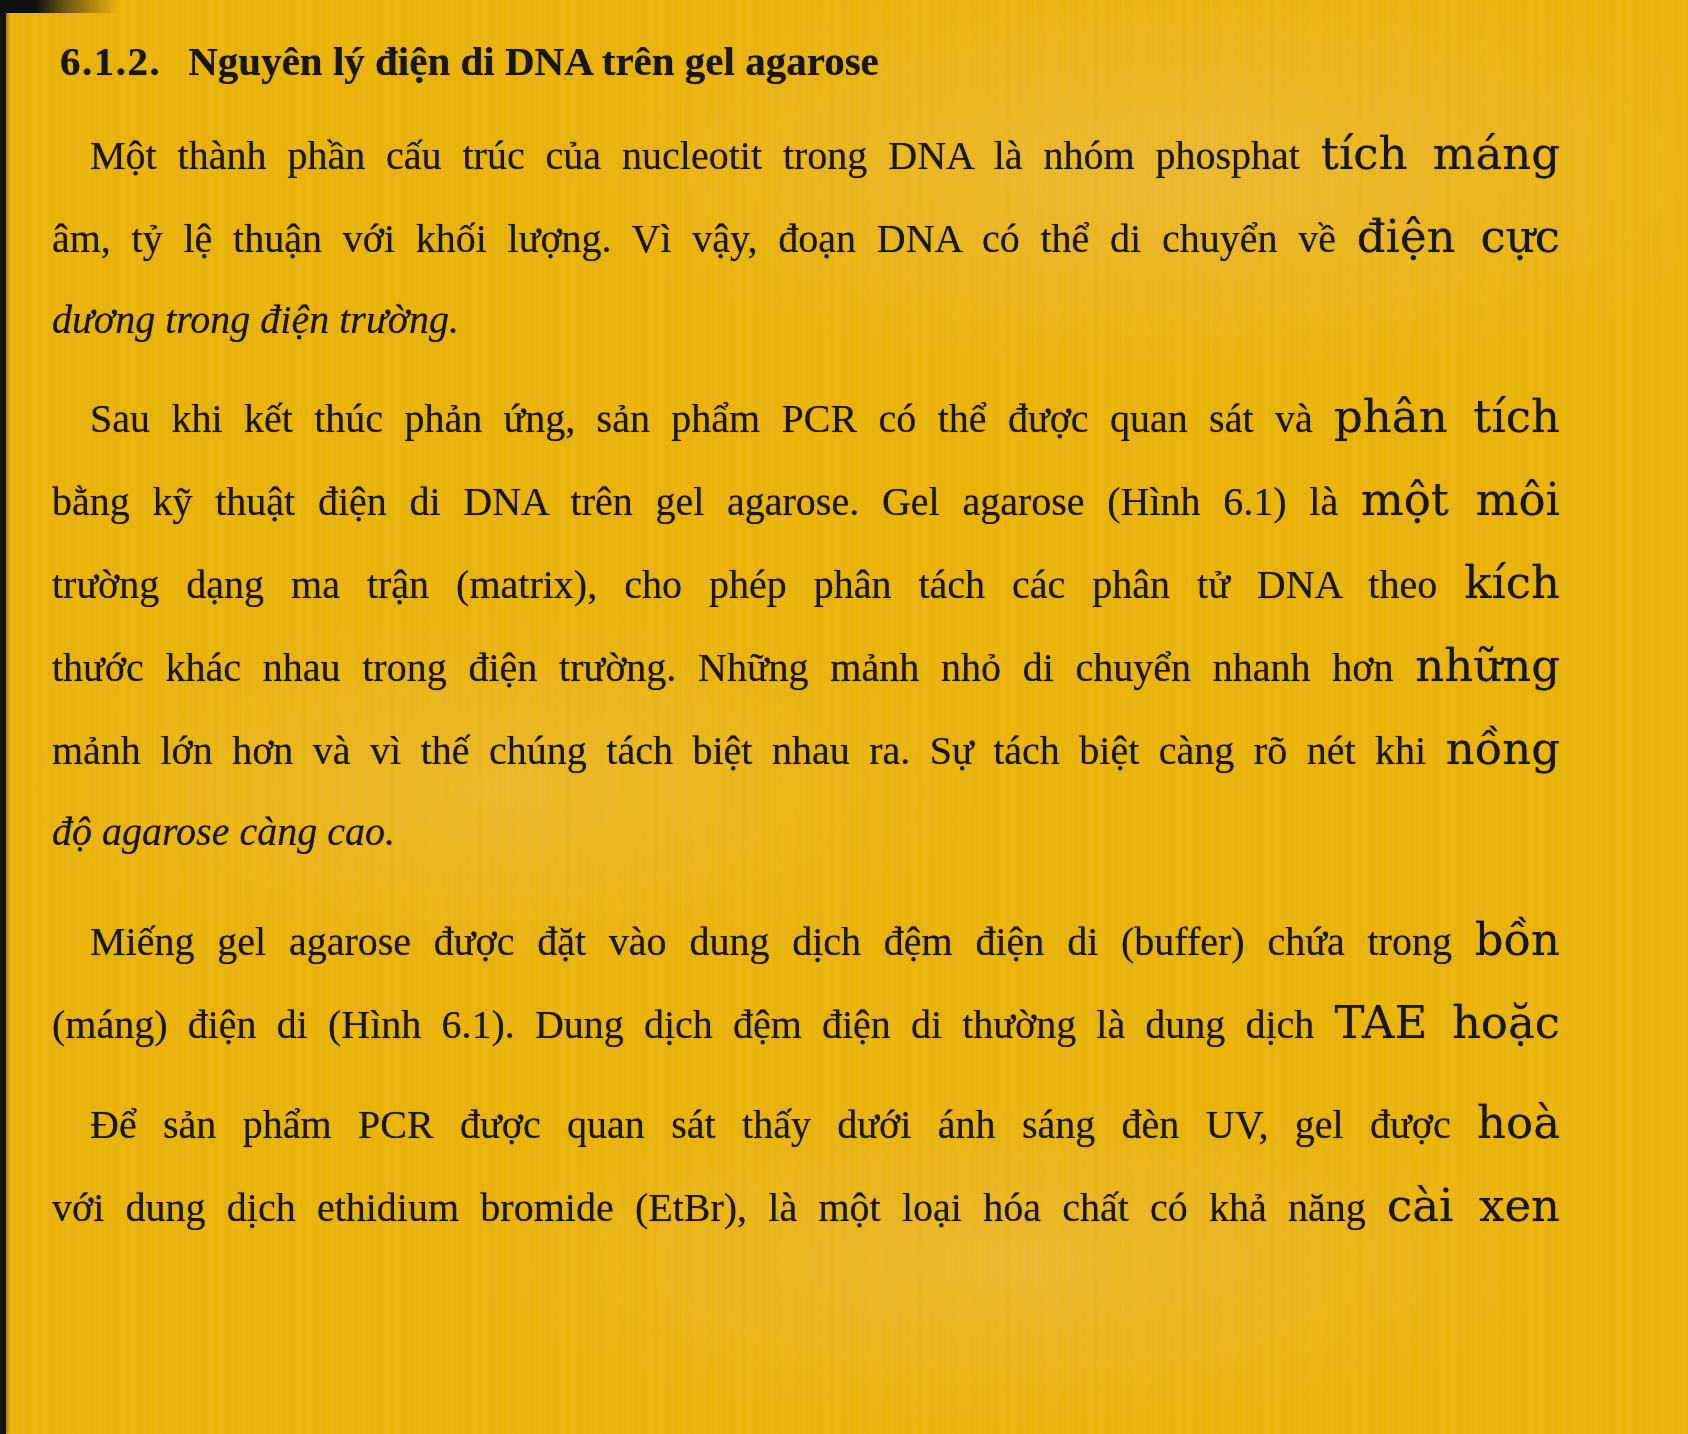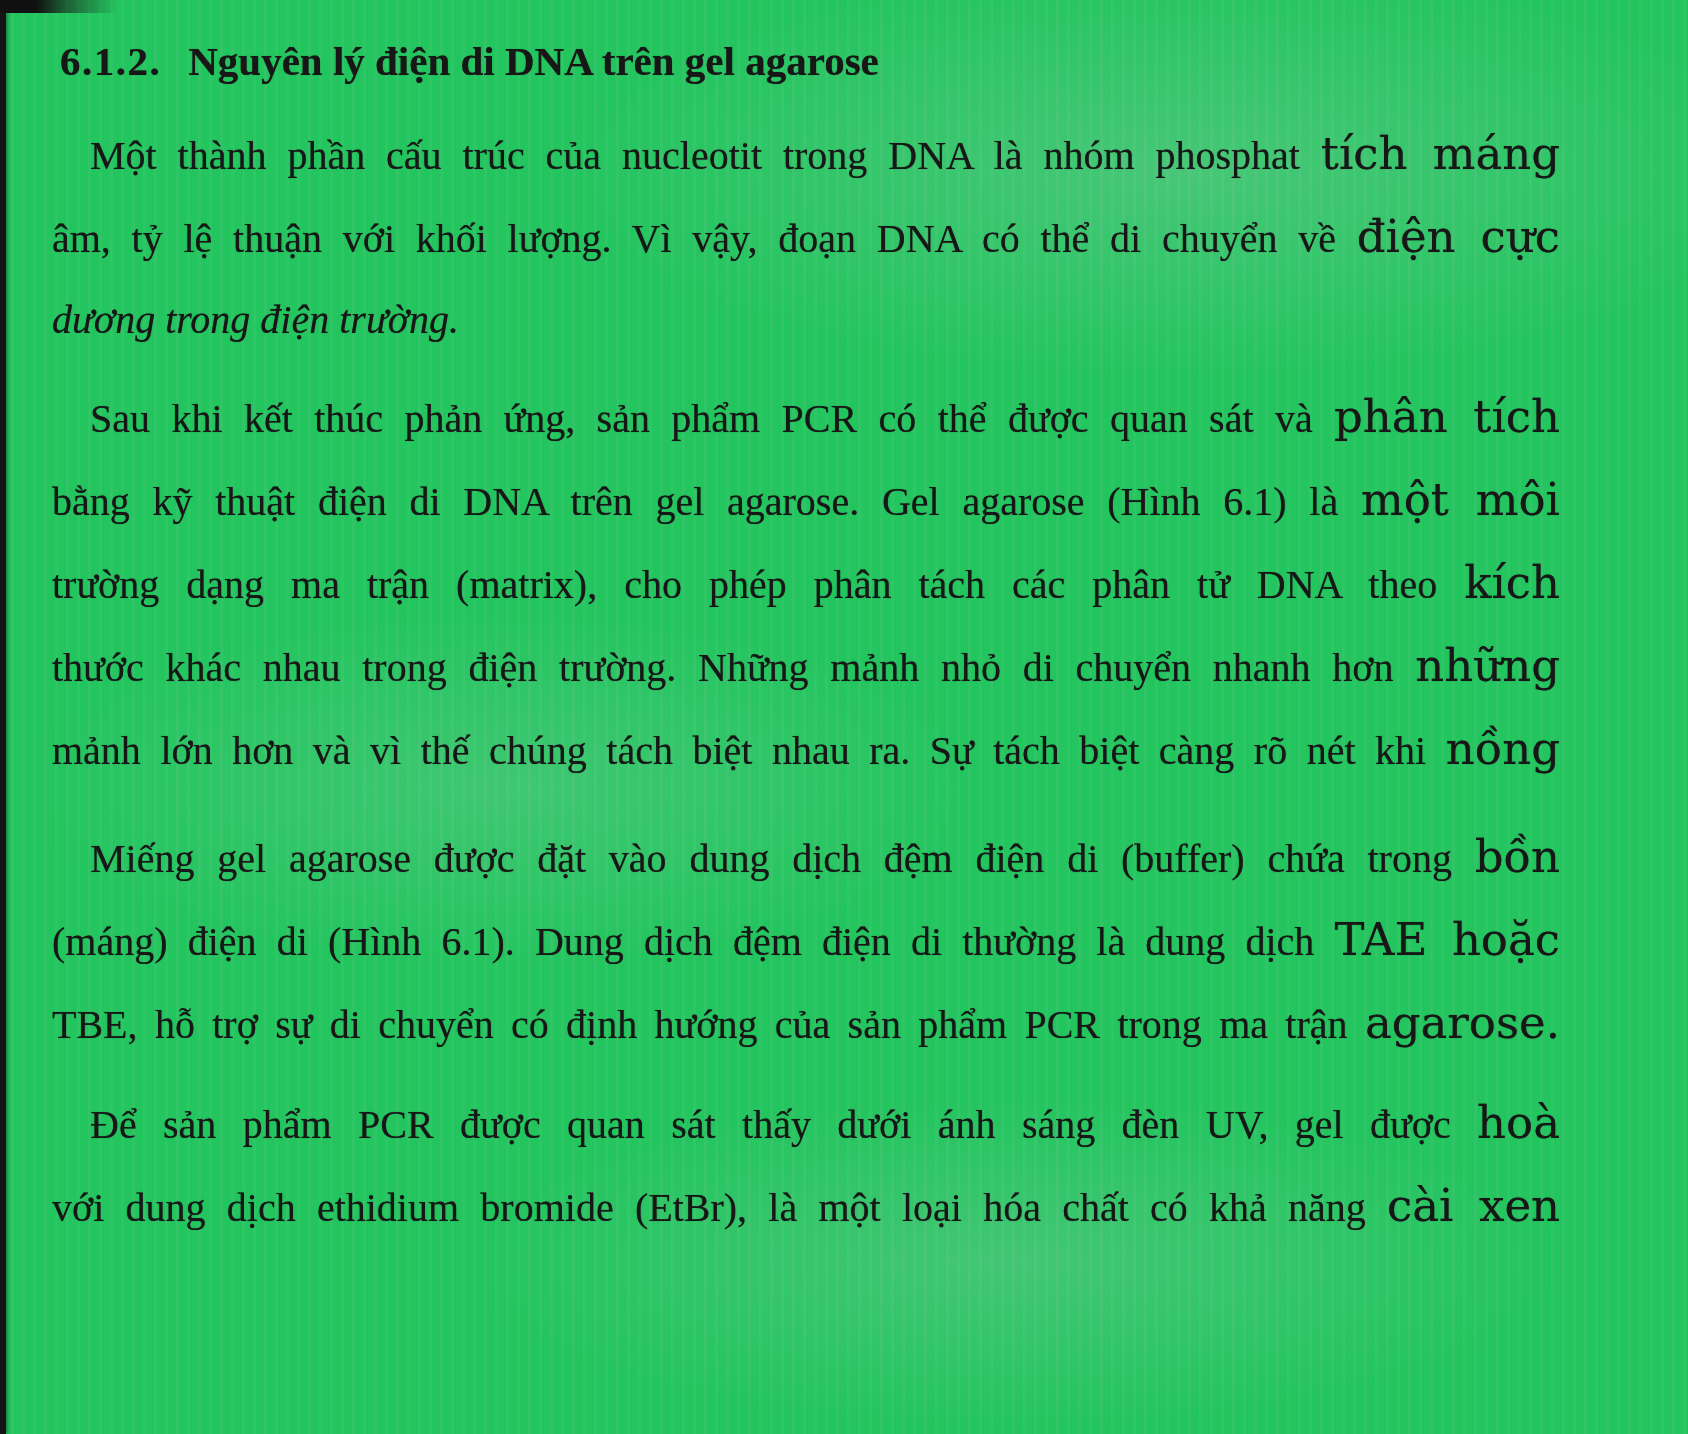--- a/index.html
+++ b/index.html
@@ -1,20 +1,20 @@
 <!DOCTYPE html>
 <html><head>
 <meta charset="utf-8">
 <style>
   html,body { margin:0; padding:0; background:#e8e8e8; }
   .page {
     position:relative;
     width:1688px; height:1434px;
     margin:0 auto;
-    background:#22c55e;
+    background:#eab308;
     overflow:hidden;
     font-family:"Liberation Serif","DejaVu Serif",serif;
     color:#171717;
   }
   
   .page::before {
     content:"";
     position:absolute; inset:0;
     background:
       radial-gradient(ellipse 900px 300px at 70% 12%, rgba(236,210,232,0.18), transparent 70%),
@@ -84,25 +84,25 @@
           <div class="line first">Một thành phần cấu trúc của nucleotit trong DNA là nhóm phosphat <span class="alt">tích máng</span></div>
           <div class="line">âm, tỷ lệ thuận với khối lượng. Vì vậy, đoạn DNA có thể di chuyển về <span class="alt">điện cực</span></div>
           <div class="line left-last">dương trong điện trường.</div>
         </div>
         <div class="para">
           <div class="line first">Sau khi kết thúc phản ứng, sản phẩm PCR có thể được quan sát và <span class="alt">phân tích</span></div>
           <div class="line">bằng kỹ thuật điện di DNA trên gel agarose. Gel agarose (Hình 6.1) là <span class="alt">một môi</span></div>
           <div class="line">trường dạng ma trận (matrix), cho phép phân tách các phân tử DNA theo <span class="alt">kích</span></div>
           <div class="line">thước khác nhau trong điện trường. Những mảnh nhỏ di chuyển nhanh hơn <span class="alt">những</span></div>
           <div class="line">mảnh lớn hơn và vì thế chúng tách biệt nhau ra. Sự tách biệt càng rõ nét khi <span class="alt">nồng</span></div>
+          <div class="line left-last">độ agarose càng cao.</div>
         </div>
         <div class="para">
           <div class="line first">Miếng gel agarose được đặt vào dung dịch đệm điện di (buffer) chứa trong <span class="alt">bồn</span></div>
           <div class="line">(máng) điện di (Hình 6.1). Dung dịch đệm điện di thường là dung dịch <span class="alt">TAE hoặc</span></div>
-          <div class="line">TBE, hỗ trợ sự di chuyển có định hướng của sản phẩm PCR trong ma trận <span class="alt">agarose.</span></div>
         </div>
         <div class="para">
           <div class="line first">Để sản phẩm PCR được quan sát thấy dưới ánh sáng đèn UV, gel được <span class="alt">hoà</span></div>
           <div class="line">với dung dịch ethidium bromide (EtBr), là một loại hóa chất có khả năng <span class="alt">cài xen</span></div>
         </div>
       </div>
   </div>
 </div>
 
 </body></html>

